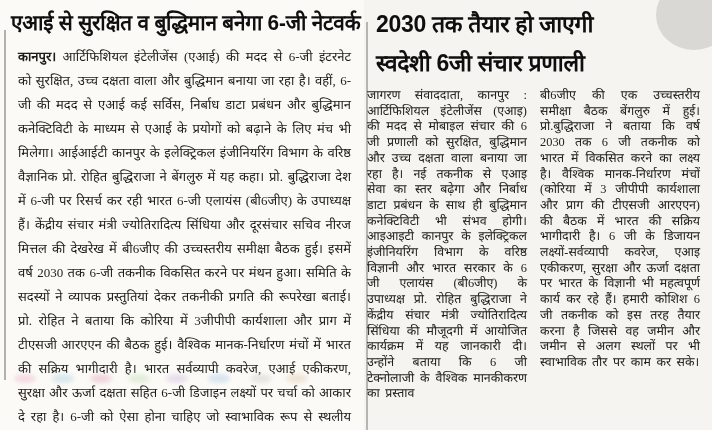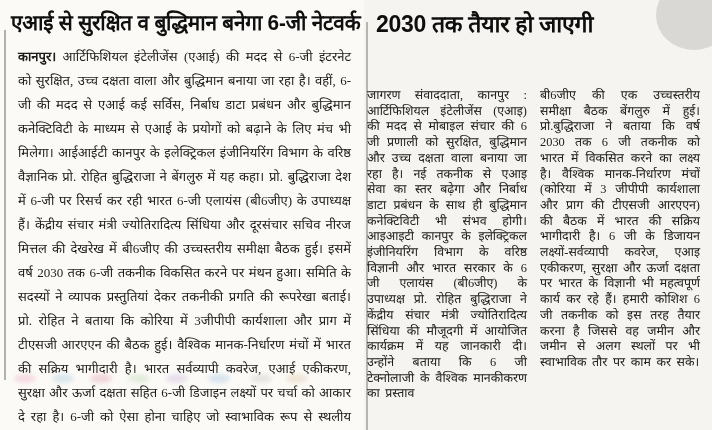--- a/index.html
+++ b/index.html
@@ -76,20 +76,21 @@
       <span style="left: 242px; background: rgb(214, 213, 210);"></span>
       <span style="left: 278px; background: rgb(230, 212, 187);"></span>
     </div>
 
   <div class="divider"></div>
 
   <div class="corner"></div>
 
   <div class="article-right">
     <h1 class="hl-right fit" style="transform-origin: left center;">2030 तक तैयार हो जाएगी</h1>
+    <h1 class="hl-right fit" style="transform-origin: left center;">स्वदेशी 6जी संचार प्रणाली</h1>
   </div>
 
   <div class="cols">
     <div class="col">
       <p><span>जागरण संवाददाता, कानपुर :</span> <span>आर्टिफिशियल इंटेलीजेंस (एआइ) की मदद से मोबाइल संचार की 6 जी प्रणाली को सुरक्षित, बुद्धिमान और उच्च दक्षता वाला बनाया जा रहा है। नई तकनीक से एआइ सेवा का स्तर बढ़ेगा और निर्बाध डाटा प्रबंधन के साथ ही बुद्धिमान कनेक्टिविटी भी संभव होगी। आइआइटी कानपुर के इलेक्ट्रिकल इंजीनियरिंग विभाग के वरिष्ठ विज्ञानी और भारत सरकार के 6 जी एलायंस (बी6जीए) के उपाध्यक्ष प्रो. रोहित बुद्धिराजा ने केंद्रीय संचार मंत्री ज्योतिरादित्य सिंधिया की मौजूदगी में आयोजित कार्यक्रम में यह जानकारी दी। उन्होंने बताया कि 6 जी टेक्नोलाजी के वैश्विक मानकीकरण का प्रस्ताव</span></p>
     </div>
     <div class="col">
       <p>बी6जीए की एक उच्चस्तरीय समीक्षा बैठक बेंगलुरु में हुई। प्रो.बुद्धिराजा ने बताया कि वर्ष 2030 तक 6 जी तकनीक को भारत में विकसित करने का लक्ष्य है। वैश्विक मानक-निर्धारण मंचों (कोरिया में 3 जीपीपी कार्यशाला और प्राग की टीएसजी आरएएन) की बैठक में भारत की सक्रिय भागीदारी है। 6 जी के डिजायन लक्ष्यों-सर्वव्यापी कवरेज, एआइ एकीकरण, सुरक्षा और ऊर्जा दक्षता पर भारत के विज्ञानी भी महत्वपूर्ण कार्य कर रहे हैं। हमारी कोशिश 6 जी तकनीक को इस तरह तैयार करना है जिससे वह जमीन और जमीन से अलग स्थलों पर भी स्वाभाविक तौर पर काम कर सके।</p>
     </div>
   </div>

